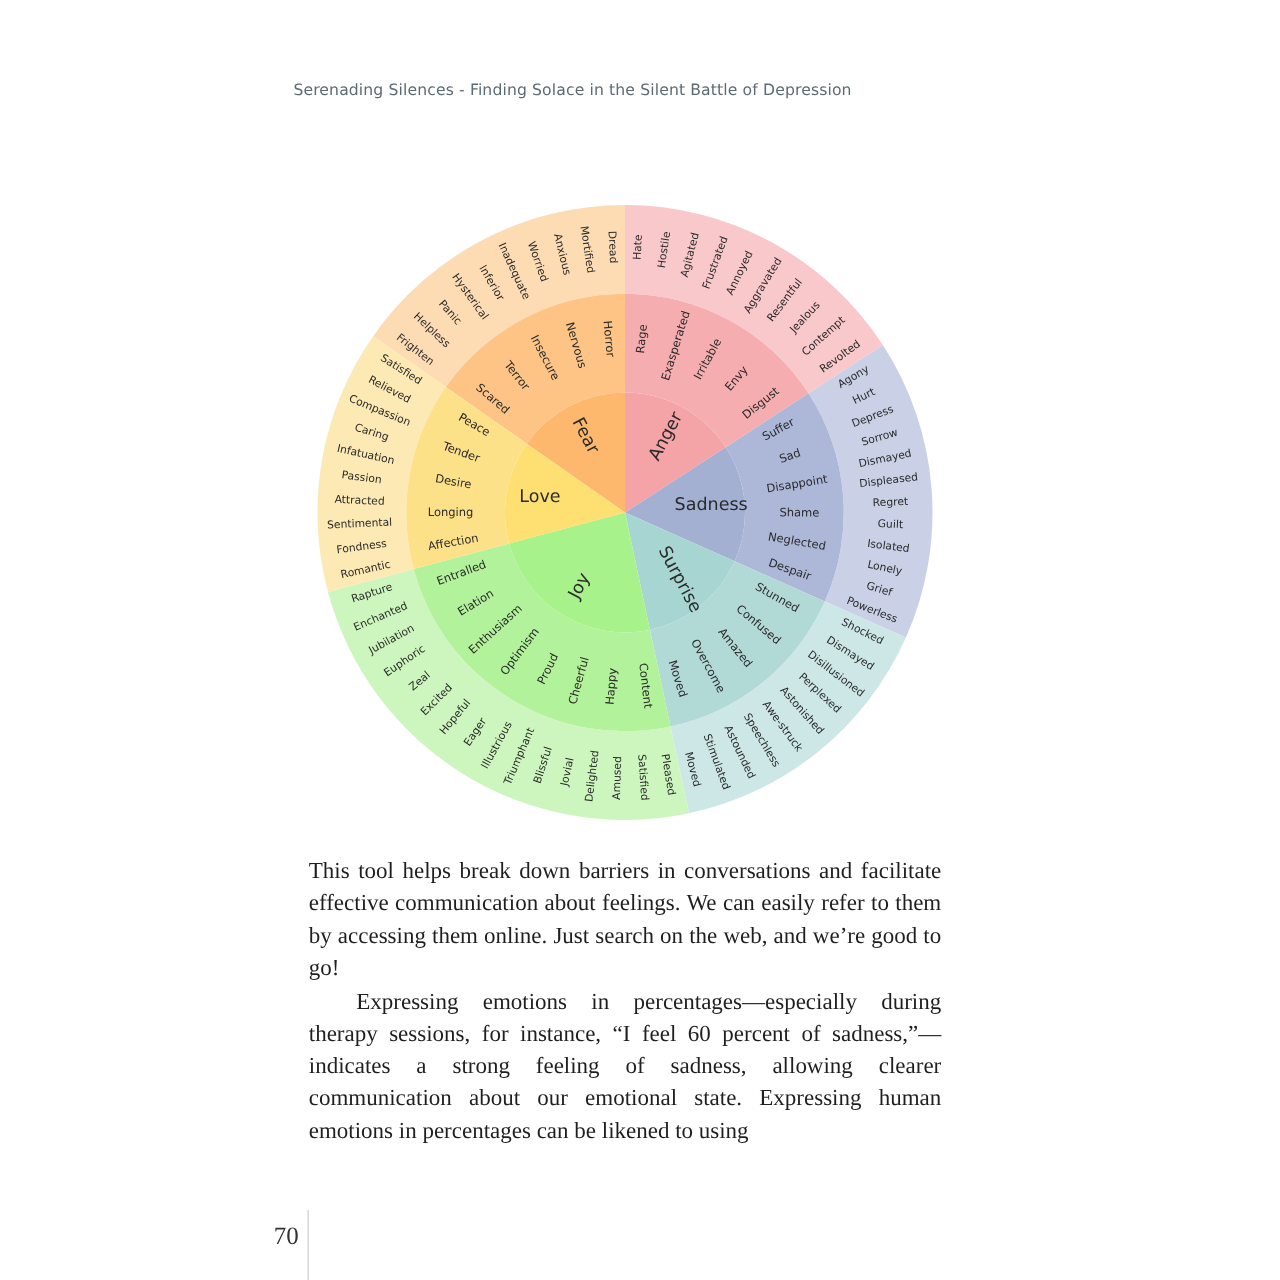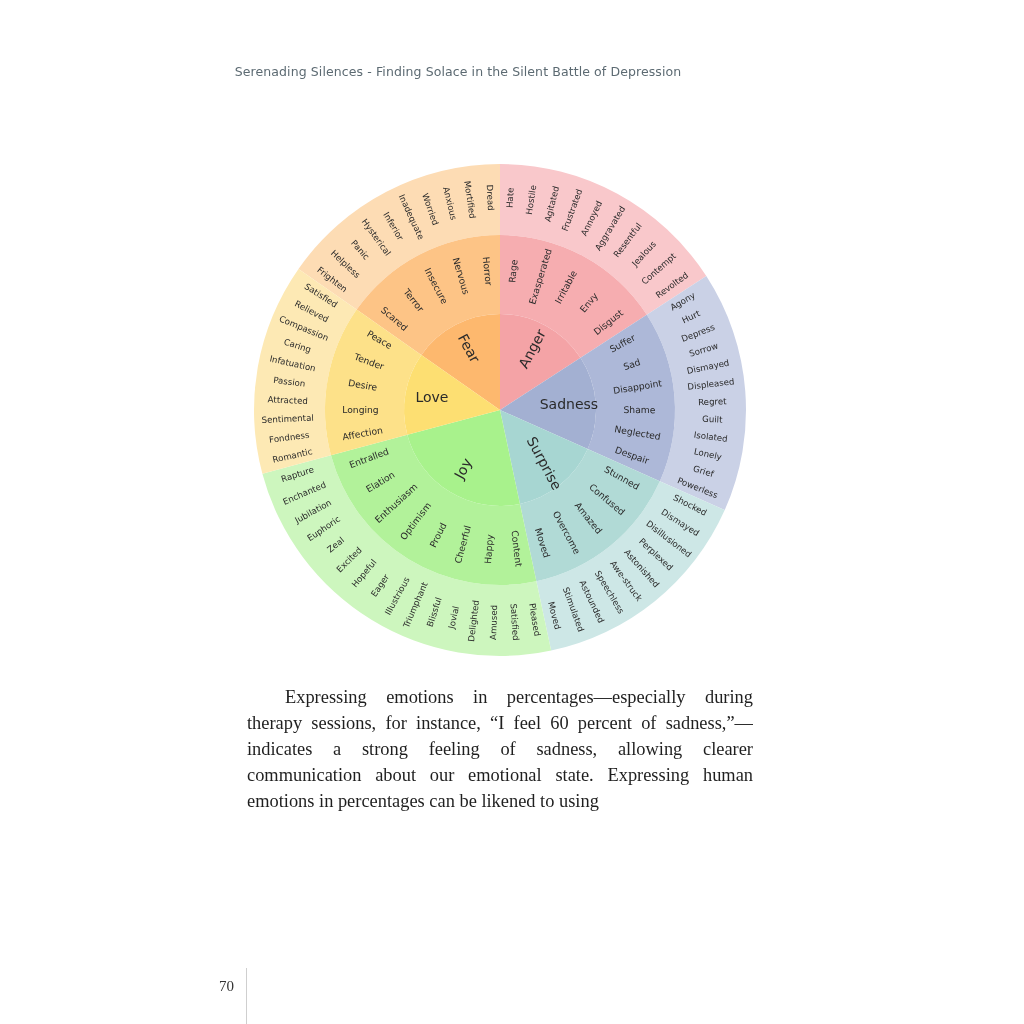--- a/index.html
+++ b/index.html
@@ -15,21 +15,21 @@
   .wheel text { font-family: "DejaVu Sans", sans-serif; fill: #2a2a2a; }
   .body-text {
     position: absolute; left: 247px; top: 684px; width: 506px;
     font-family: "Liberation Serif", serif; font-size: 18.4px; line-height: 25.9px;
     color: #1f1f1f; text-align: justify;
   }
   .body-text p { margin: 0 0 0 0; }
   .body-text p.indent { text-indent: 38px; margin-top: 1px; }
   .page-number {
     position: absolute; left: 219px; top: 978px;
-    font-family: "Liberation Serif", serif; font-size: 15px; color: #333;
+    font-family: "Liberation Serif", serif; font-size: 20px; color: #333;
   }
   .page-rule {
     position: absolute; left: 246px; top: 968px; width: 1px; height: 56px; background: #cfcfcf;
   }
 </style>
 </head>
 <body>
 
 <div class="running-header">Serenading Silences - Finding Solace in the Silent Battle of Depression</div>
 
@@ -170,17 +170,18 @@
         <text x="297.3351479660018" y="346.100017605342" font-size="8.6" text-anchor="middle" dominant-baseline="middle" transform="rotate(377.5 297.3351479660018 346.100017605342)">Caring</text>
         <text x="303.67559934135153" y="328.6797706224186" font-size="8.6" text-anchor="middle" dominant-baseline="middle" transform="rotate(382.5 303.67559934135153 328.6797706224186)">Compassion</text>
         <text x="311.51019794962787" y="311.8784196875553" font-size="8.6" text-anchor="middle" dominant-baseline="middle" transform="rotate(387.5 311.51019794962787 311.8784196875553)">Relieved</text>
         <text x="320.7793177647618" y="295.8238332263" font-size="8.6" text-anchor="middle" dominant-baseline="middle" transform="rotate(392.5 320.7793177647618 295.8238332263)">Satisfied</text>
         <text x="431.9300881117962" y="397.99743795966174" font-size="14" text-anchor="middle" dominant-baseline="middle" transform="rotate(0 431.9300881117962 397.99743795966174)">Love</text>
       </g>
     </g>
 </svg>
 
 <div class="body-text">
+  <p>This tool helps break down barriers in conversations and facilitate effective communication about feelings. We can easily refer to them by accessing them online. Just search on the web, and we’re good to go!</p>
   <p class="indent">Expressing emotions in percentages—especially during therapy sessions, for instance, “I feel 60 percent of sadness,”—indicates a strong feeling of sadness, allowing clearer communication about our emotional state. Expressing human emotions in percentages can be likened to using</p>
 </div>
 
 <div class="page-number">70</div>
 <div class="page-rule"></div>
 
 </body></html>

